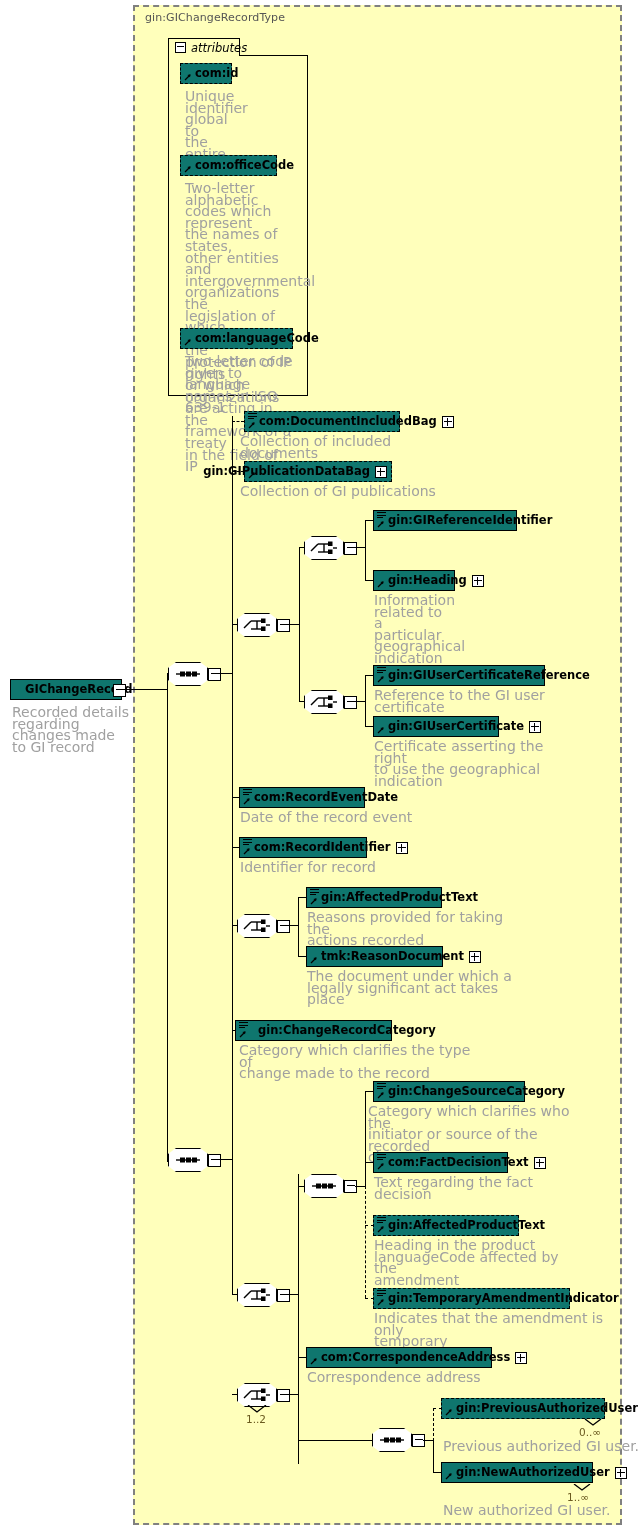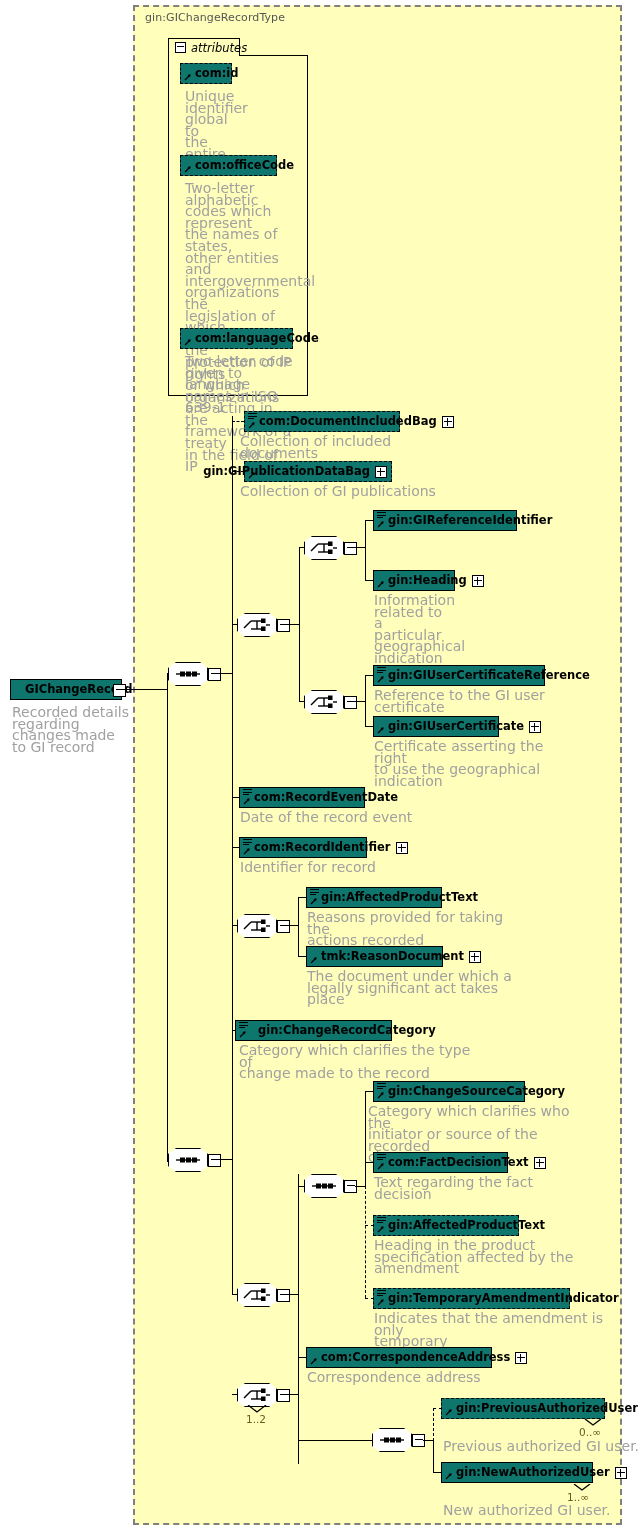--- a/index.html
+++ b/index.html
@@ -571,21 +571,21 @@
           <i></i>
         </span>
       <svg class="arrowmark" viewBox="0 0 8 8">
         <path d="M1 7 L6 2" stroke="#000" stroke-width="1.3" fill="none"></path>
         <path d="M6.6 1.2 L3.4 2 L6 4.2 Z" fill="#000"></path>
       </svg>
       <span class="nlabel">gin:AffectedProductText</span>
     </div>
   </div>
   <div class="ann" style="left:374px;top:1240px;width:210px;">Heading in the product
-specification affected by the
+languageCode affected by the
 amendment</div>
 
   <div class="dln dlnh" style="left:365px;top:1298px;width:9px;"></div>
   <div class="node" style="left:373px;top:1288px;">
     <span class="shadow" style="width:197px;"></span>
     <div class="nbox dashed" style="width:197px;">
       <span class="linesmark">
           <i></i>
           <i></i>
           <i></i>

